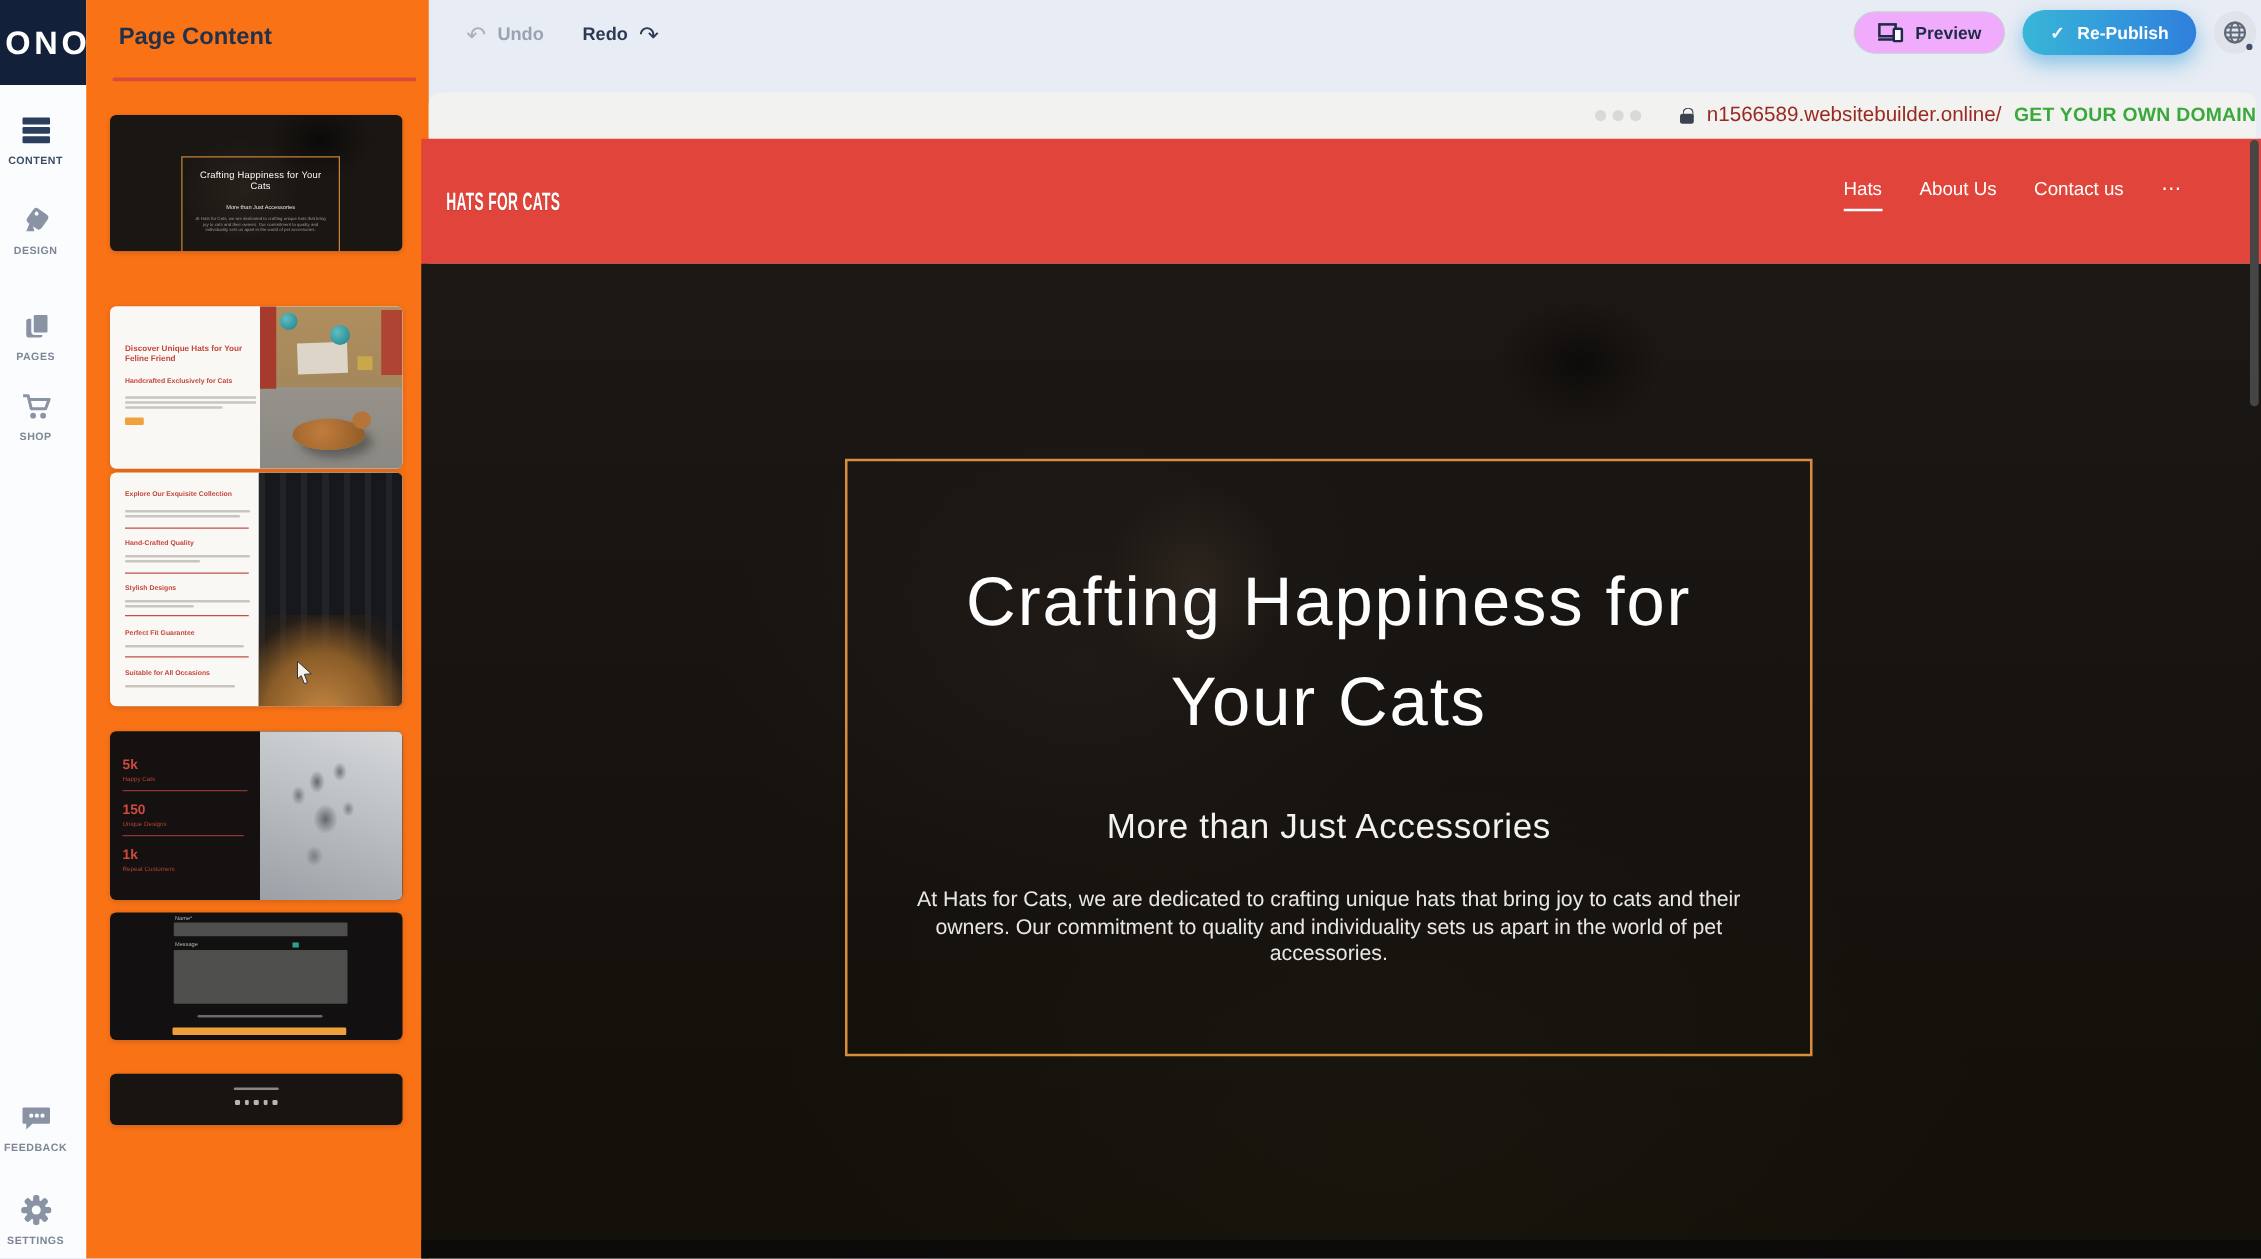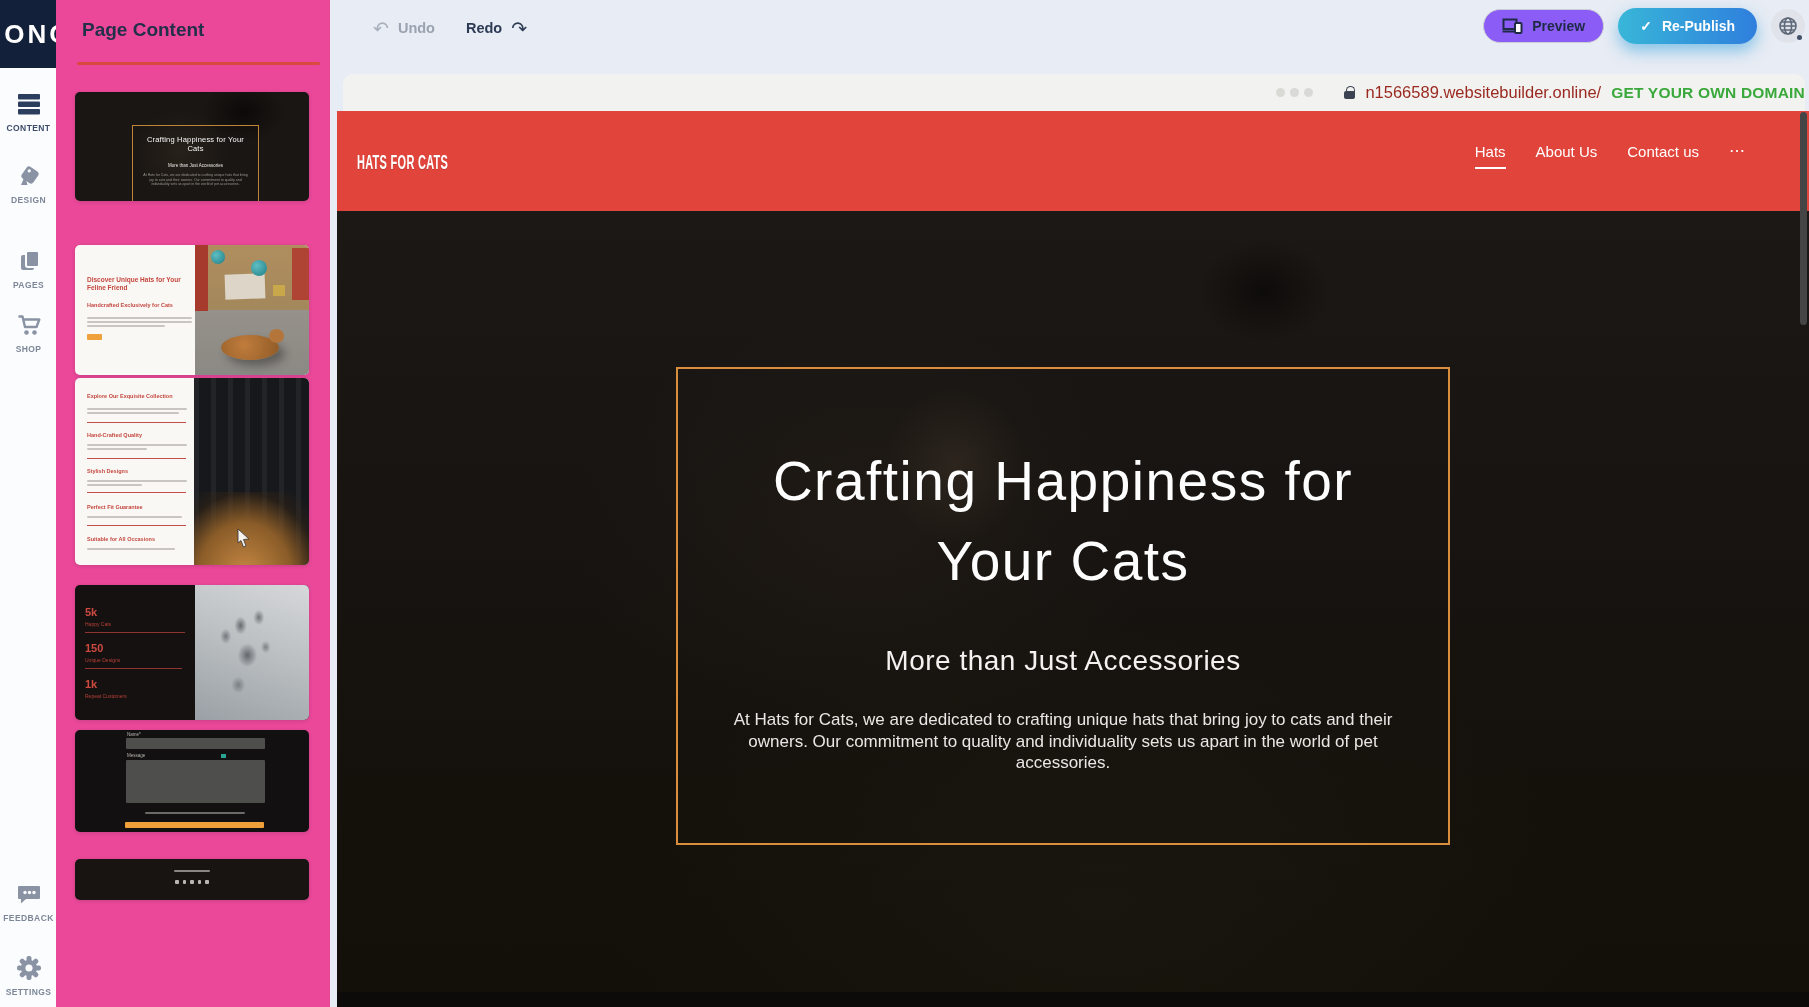--- a/index.html
+++ b/index.html
@@ -14,21 +14,21 @@
   .logo-block span { display:inline-block; margin-left:-7px; }
 
   
   .rail { position:absolute; left:0; top:68px; width:69px; bottom:0; background:#fbfcfe; }
   .rail-item { position:absolute; left:0; width:57px; text-align:center; cursor:pointer; }
   .rail-item svg { display:block; margin:0 auto; }
   .rail-label { display:block; margin-top:5px; font-size:8.5px; letter-spacing:.4px; color:#7d8798; font-weight:bold; }
   .rail-item.active .rail-label { color:#3c4d68; }
 
   
-  .panel { position:absolute; left:56px; top:0; width:274px; bottom:0; background:#ec4899; }
+  .panel { position:absolute; left:69px; top:0; width:274px; bottom:0; background:#f97316; }
   .panel-title { position:absolute; left:26px; top:19px; font-size:19px; font-weight:bold; color:#233049; }
   .panel-divider { position:absolute; left:21px; top:62px; width:243px; height:3px; background:#d84a3d; border-radius:2px; }
 
   .thumb { position:absolute; left:19px; width:234px; border-radius:5px; overflow:hidden;
     box-shadow:0 1px 4px rgba(25,35,60,.18); cursor:pointer; }
   .bar { position:absolute; height:2px; background:#c9c5c0; border-radius:1px; }
   .hairline { position:absolute; height:1px; background:#c05048; }
 
   
   .t1 { top:92px; height:109px; background:
@@ -100,21 +100,21 @@
 
   
   .undo-redo { position:absolute; left:373px; top:19px; display:flex; align-items:center; gap:9px; }
   .ur-icon { font-family:"DejaVu Sans", sans-serif; font-size:19px; line-height:18px; }
   .undo-icon { color:#a9b0bc; }
   .redo-icon { color:#2c3a54; }
   .undo-label { font-size:14.5px; font-weight:bold; color:#9ba3b1; }
   .redo-label { margin-left:22px; font-size:14.5px; font-weight:bold; color:#2c3a54; }
   .top-right { position:absolute; right:4px; top:8px; display:flex; align-items:center; gap:14px; }
   .btn-preview { display:flex; align-items:center; gap:9px; height:34px; padding:0 18px;
-      background:#8b5cf6; border:1.5px solid #c9cdd5; border-radius:18px; font-size:14px;
+      background:#f0abfc; border:1.5px solid #c9cdd5; border-radius:18px; font-size:14px;
       font-weight:bold; color:#1e2b46; cursor:pointer; }
   .btn-republish { display:flex; align-items:center; gap:10px; height:36px; padding:0 22px;
       background:linear-gradient(90deg,#38b6d8,#2f7fdd); border:none; border-radius:19px;
       font-size:14px; font-weight:bold; color:#fff; cursor:pointer;
       box-shadow:0 7px 16px rgba(49,160,220,.55); }
   .check { font-size:14px; }
   .btn-globe { position:relative; width:34px; height:34px; border-radius:50%; background:#e0e3e9;
       border:none; display:flex; align-items:center; justify-content:center; cursor:pointer; }
   .btn-globe::after { content:''; position:absolute; right:3px; bottom:3px; width:5px; height:5px;
       border-radius:50%; background:#44506a; }

